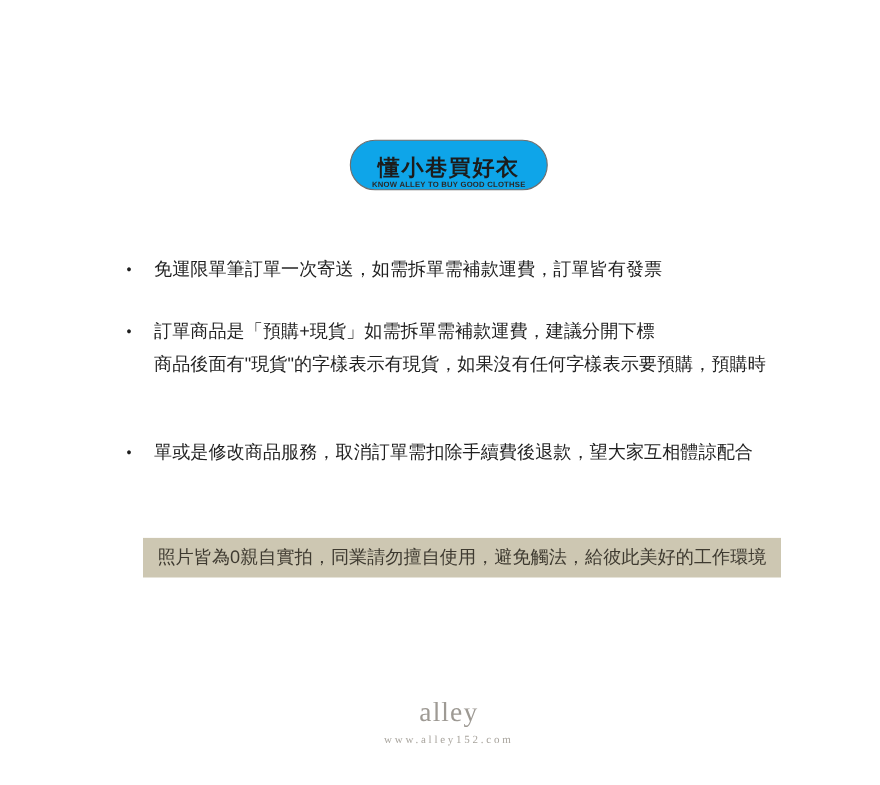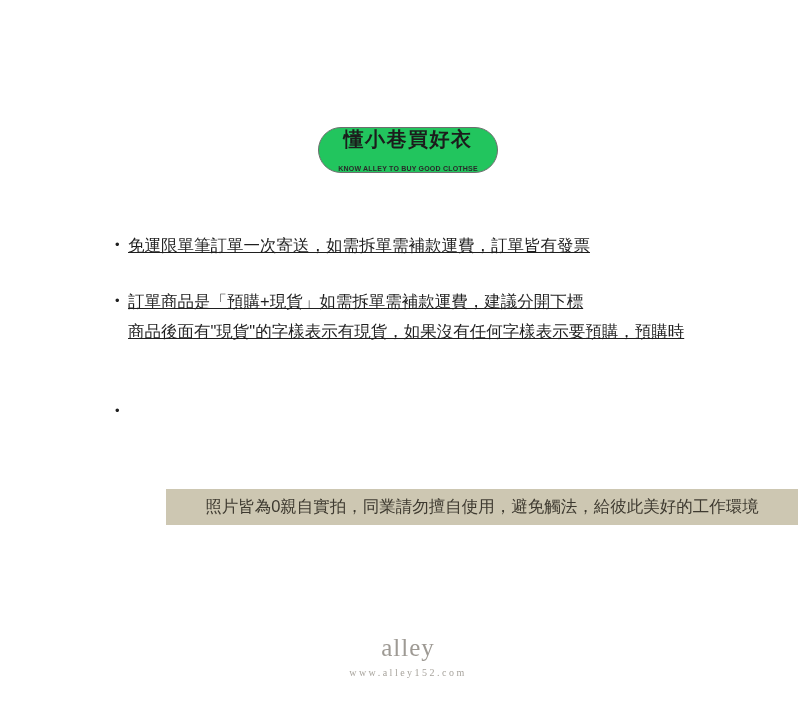--- a/index.html
+++ b/index.html
@@ -17,22 +17,22 @@
     position: absolute;
     left: 318px;
     top: 127px;
     width: 178px;
     height: 44px;
     border: 1.5px solid #6e6e6e;
     border-radius: 24px;
     display: flex;
     flex-direction: column;
     align-items: center;
-    justify-content: space-between;
-    background: #22c55e;
+    justify-content: flex-end;
+    background: #0ea5e9;
   }
   .logo-title {
     font-size: 20px;
     font-weight: 600;
     letter-spacing: 1.5px;
     color: #1c1c1c;
     line-height: 22px;
     white-space: nowrap;
   }
   .logo-subtitle {
@@ -54,43 +54,42 @@
     font-weight: 500;
   }
   .bullet {
     position: absolute;
     left: 2px;
     top: 0;
     font-size: 13px;
     line-height: 30px;
     color: #1f1f1f;
   }
-  .notice-lines { margin-left: 15px; text-decoration: underline; }
+  .notice-lines { margin-left: 27px; }
   .notice-line { line-height: 30px; white-space: nowrap; }
 
   .notice-1 { top: 230px; }
   .notice-2 { top: 286px; }
   .notice-3 { top: 396px; }
 
   
   .highlight {
     position: absolute;
     left: 130px;
     top: 489px;
-    width: 632px;
+    width: 580px;
     height: 36px;
     background: #cdc7b2;
     display: flex;
     align-items: center;
     justify-content: center;
     font-size: 16.5px;
     font-weight: 500;
     color: #3e3a30;
     white-space: nowrap;
-    margin-left: 36px;
   }
 
   
   .footer-brand {
     position: absolute;
     left: 0;
     top: 634px;
     width: 816px;
     text-align: center;
     font-family: "Liberation Serif", "DejaVu Serif", serif;
@@ -132,20 +131,21 @@
     <span class="bullet">•</span>
     <div class="notice-lines">
       <div class="notice-line">訂單商品是「預購+現貨」如需拆單需補款運費，建議分開下標</div>
       <div class="notice-line">商品後面有"現貨"的字樣表示有現貨，如果沒有任何字樣表示要預購，預購時</div>
     </div>
   </div>
 
   <div class="notice notice-3">
     <span class="bullet">•</span>
     <div class="notice-lines">
+      <div class="notice-line">單或是修改商品服務，取消訂單需扣除手續費後退款，望大家互相體諒配合</div>
     </div>
   </div>
 
   <div class="highlight">
     <span>照片皆為0親自實拍，同業請勿擅自使用，避免觸法，給彼此美好的工作環境</span>
   </div>
 
   <div class="footer-brand">alley</div>
   <div class="footer-url">www.alley152.com</div>
 

